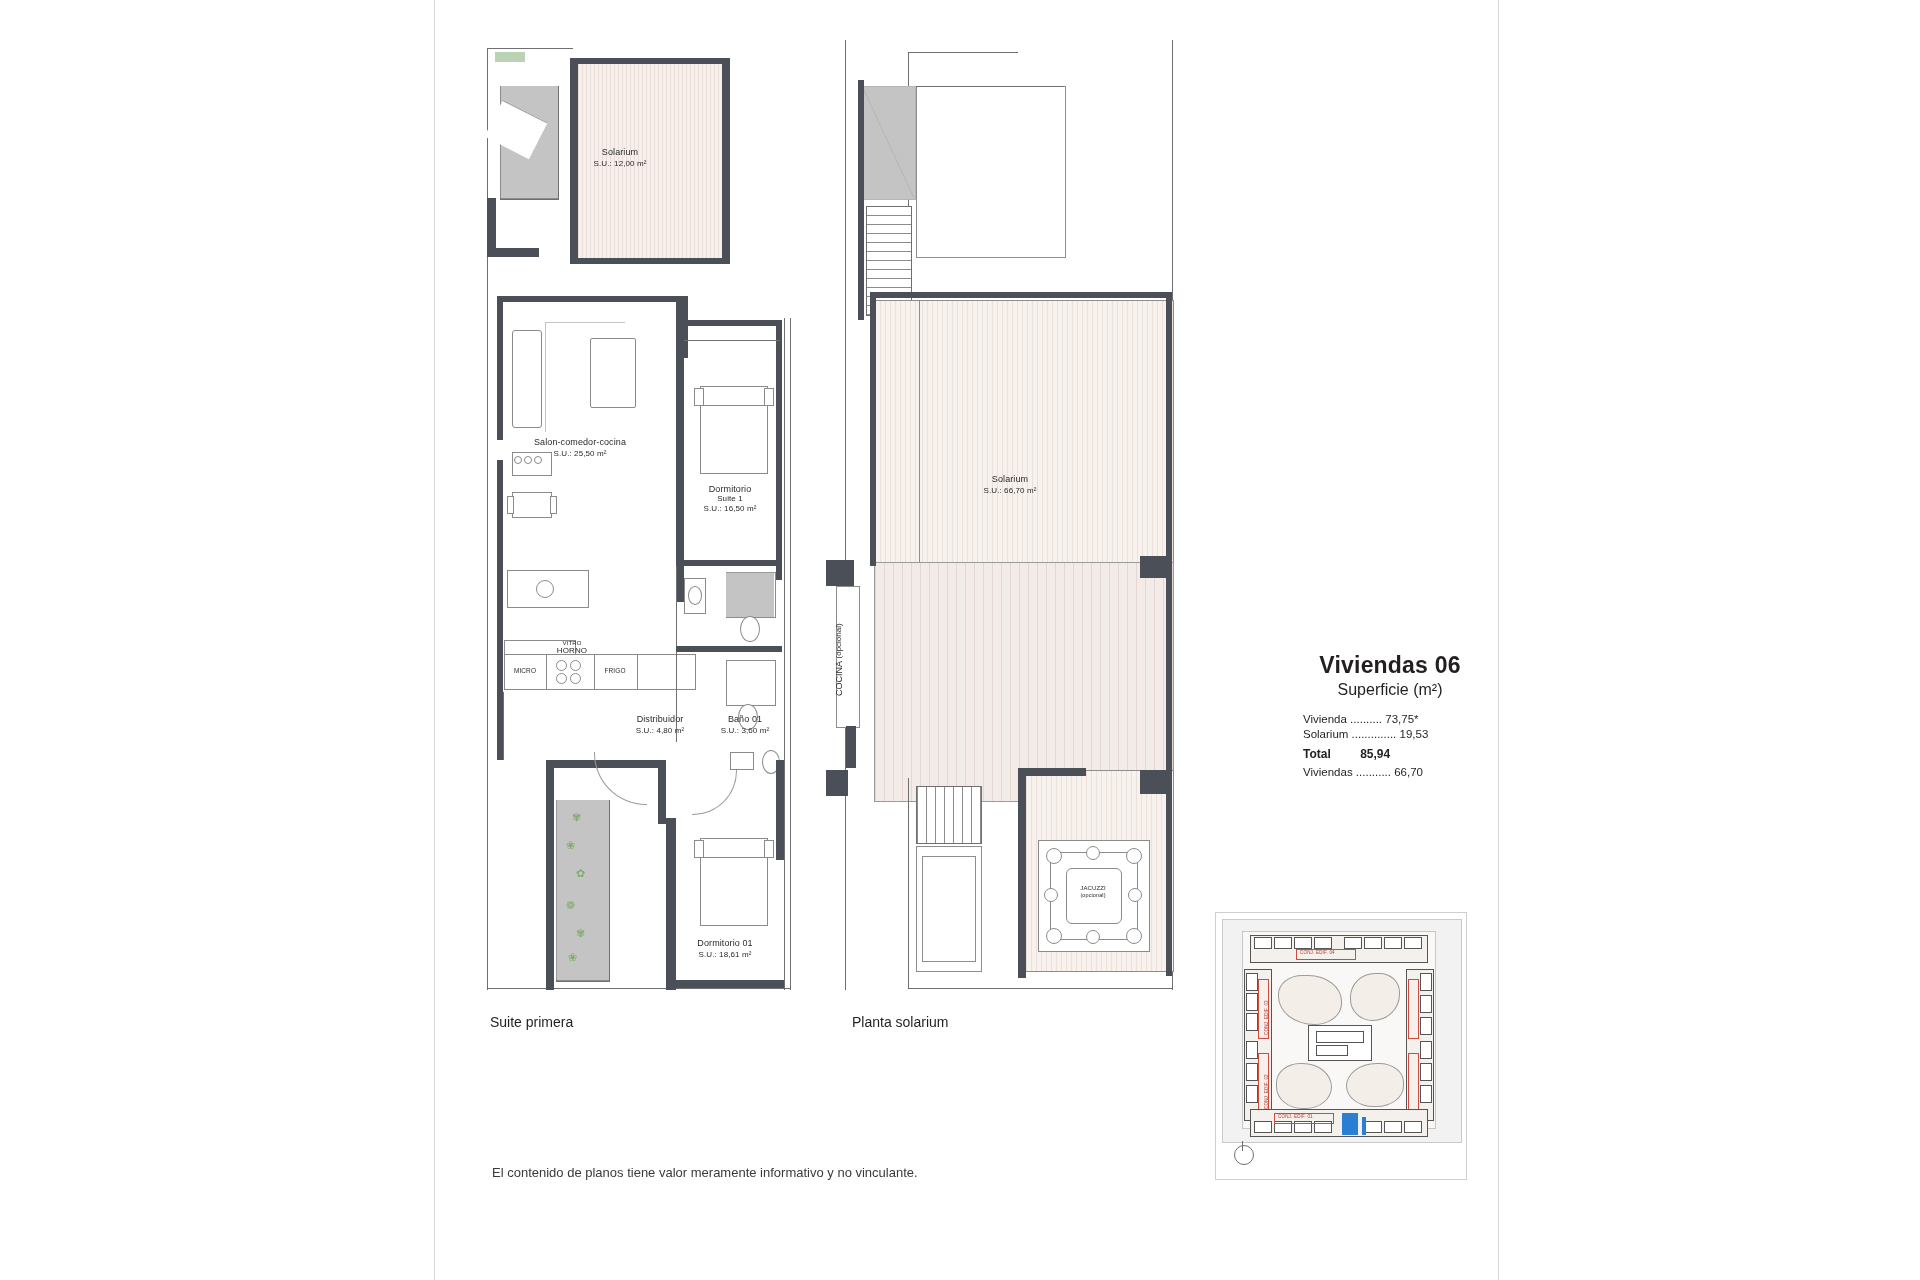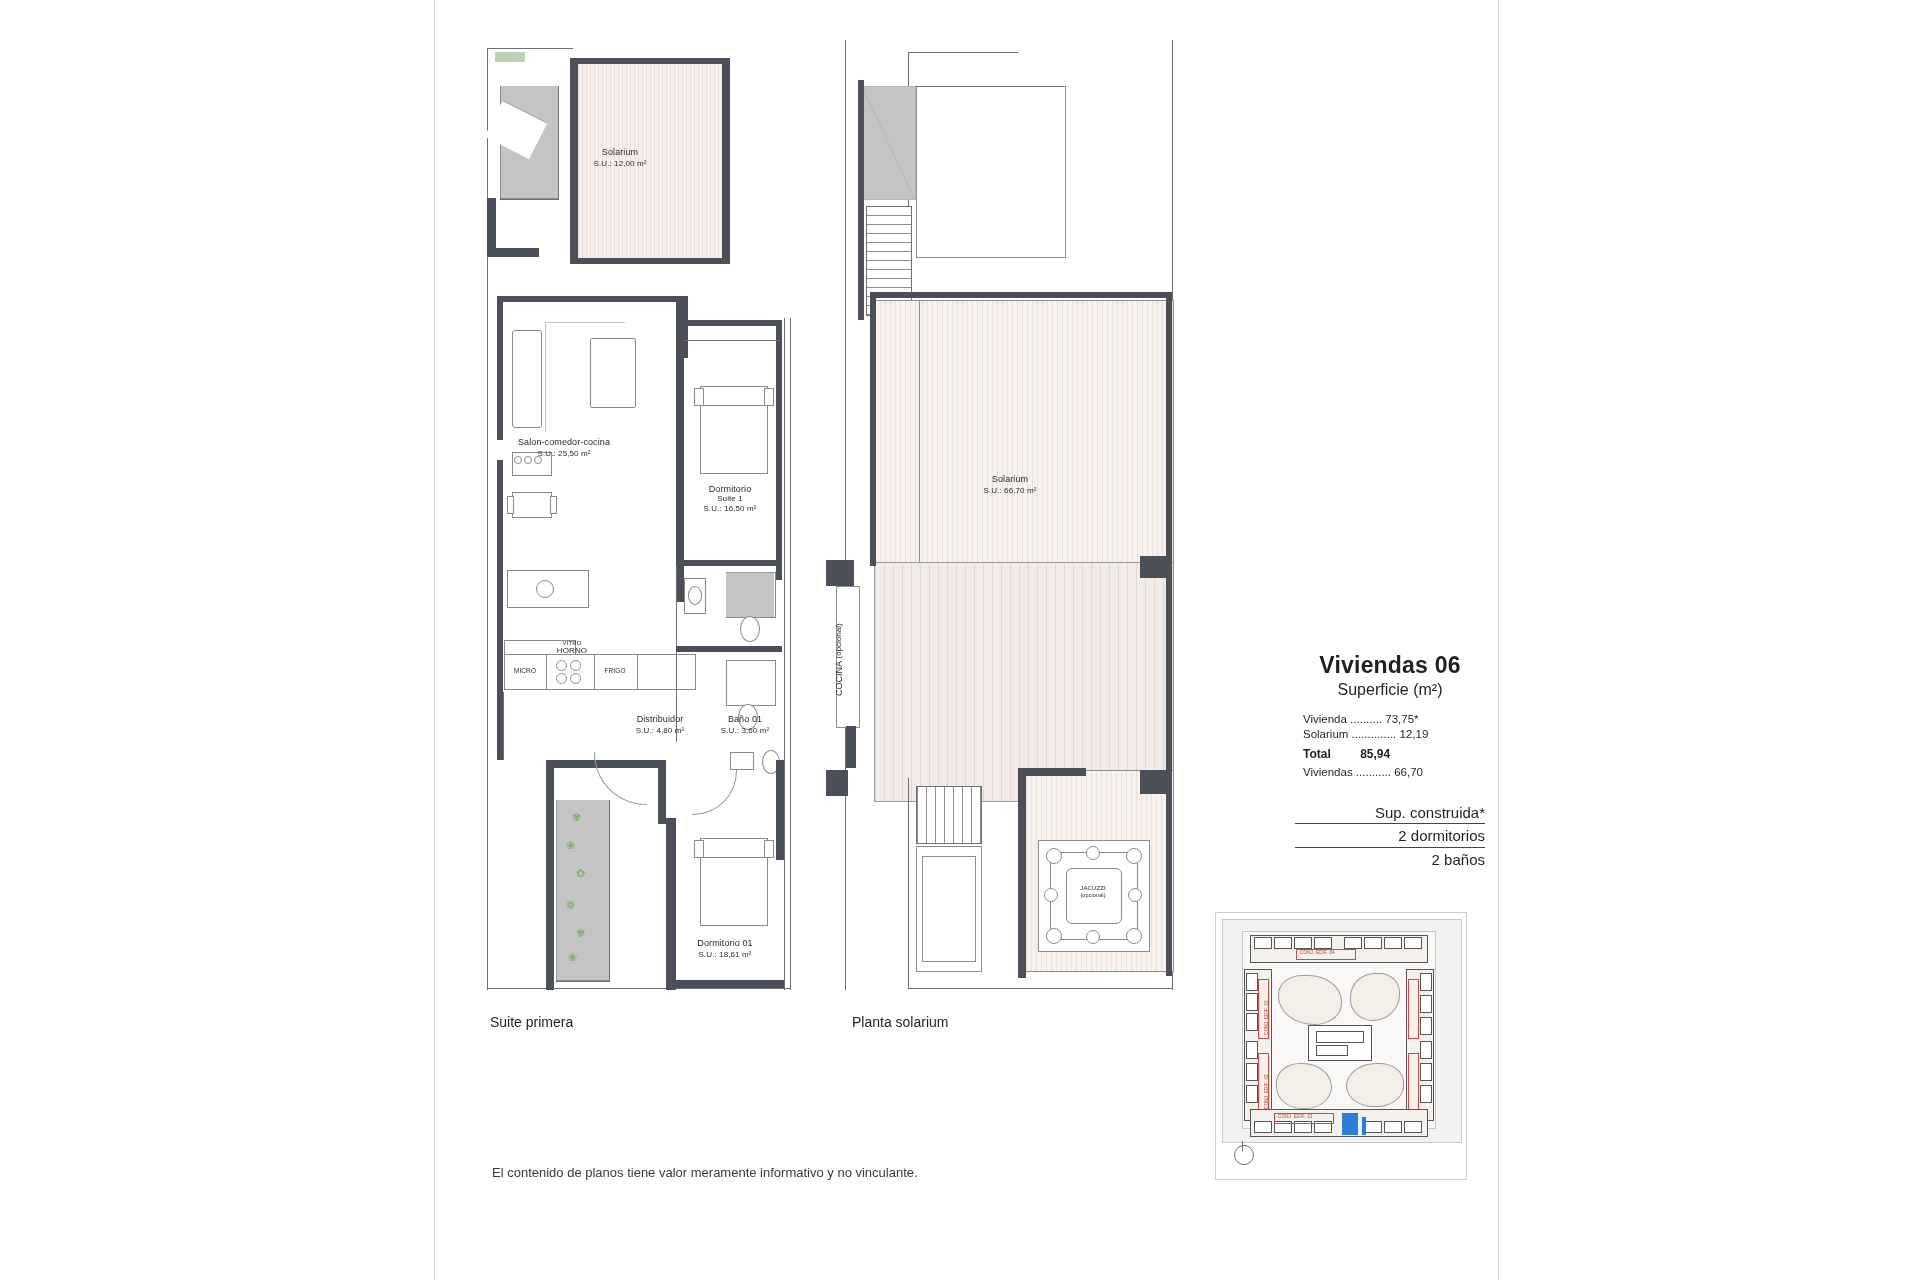--- a/index.html
+++ b/index.html
@@ -142,21 +142,21 @@
     <div class="circle" style="left:570px;top:660px;width:9px;height:9px;"></div>
     <div class="circle" style="left:556px;top:673px;width:9px;height:9px;"></div>
     <div class="circle" style="left:570px;top:673px;width:9px;height:9px;"></div>
     <div class="furn" style="left:594px;top:654px;width:42px;height:34px;"></div>
     <div class="lbl" style="left:592px;top:665px;width:46px;font-size:6.5px;">FRIGO</div>
     <div class="lbl" style="left:546px;top:640px;width:52px;font-size:6px;line-height:7px;">
       <span>VITRO</span>
       <span class="s">HORNO</span>
     </div>
 
-    <div class="lbl" style="left:464px;top:437px;width:200px;">
+    <div class="lbl" style="left:480px;top:437px;width:200px;">
       <span>Salon-comedor-cocina</span>
       <span class="s">S.U.: 25,50 m²</span>
     </div>
 
     <div class="wall" style="left:676px;top:296px;width:8px;height:306px;"></div>
     <div class="wall" style="left:684px;top:320px;width:96px;height:6px;"></div>
     <div class="wall" style="left:776px;top:320px;width:6px;height:260px;"></div>
     <div class="thin" style="left:684px;top:340px;width:96px;height:1px;"></div>
 
     <div class="furn" style="left:700px;top:386px;width:66px;height:86px;"></div>
@@ -302,35 +302,30 @@
   <div id="info">
     <div class="h1">Viviendas 06</div>
     <div class="h2">Superficie (m²)</div>
     <div class="rows">
       <div>
         <span>Vivienda ..........</span>
         <span>73,75*</span>
       </div>
       <div>
         <span>Solarium ..............</span>
-        <span>12,19</span>
+        <span>19,53</span>
       </div>
     </div>
     <div class="total">
       <span>Total</span>
       <span class="n">85,94</span>
     </div>
     <div class="sol">
       <span>Viviendas ...........</span>
       <span>66,70</span>
-    </div>
-    <div class="constr">
-      <span class="l1">Sup. construida*</span>
-      <span class="l2">2 dormitorios</span>
-      <span class="l3">2 baños</span>
     </div>
   </div>
 
   <div id="site">
     <div class="sroad" style="left:6px;top:6px;width:238px;height:222px;"></div>
     <div class="sfill" style="left:26px;top:18px;width:192px;height:196px;background:#faf8f6;border-color:#c7c7c7;"></div>
 
     <div class="sblk" style="left:34px;top:22px;width:176px;height:26px;background:#f4f0ec;"></div>
     <div class="sblk" style="left:38px;top:24px;width:16px;height:10px;"></div>
     <div class="sblk" style="left:58px;top:24px;width:16px;height:10px;"></div>

